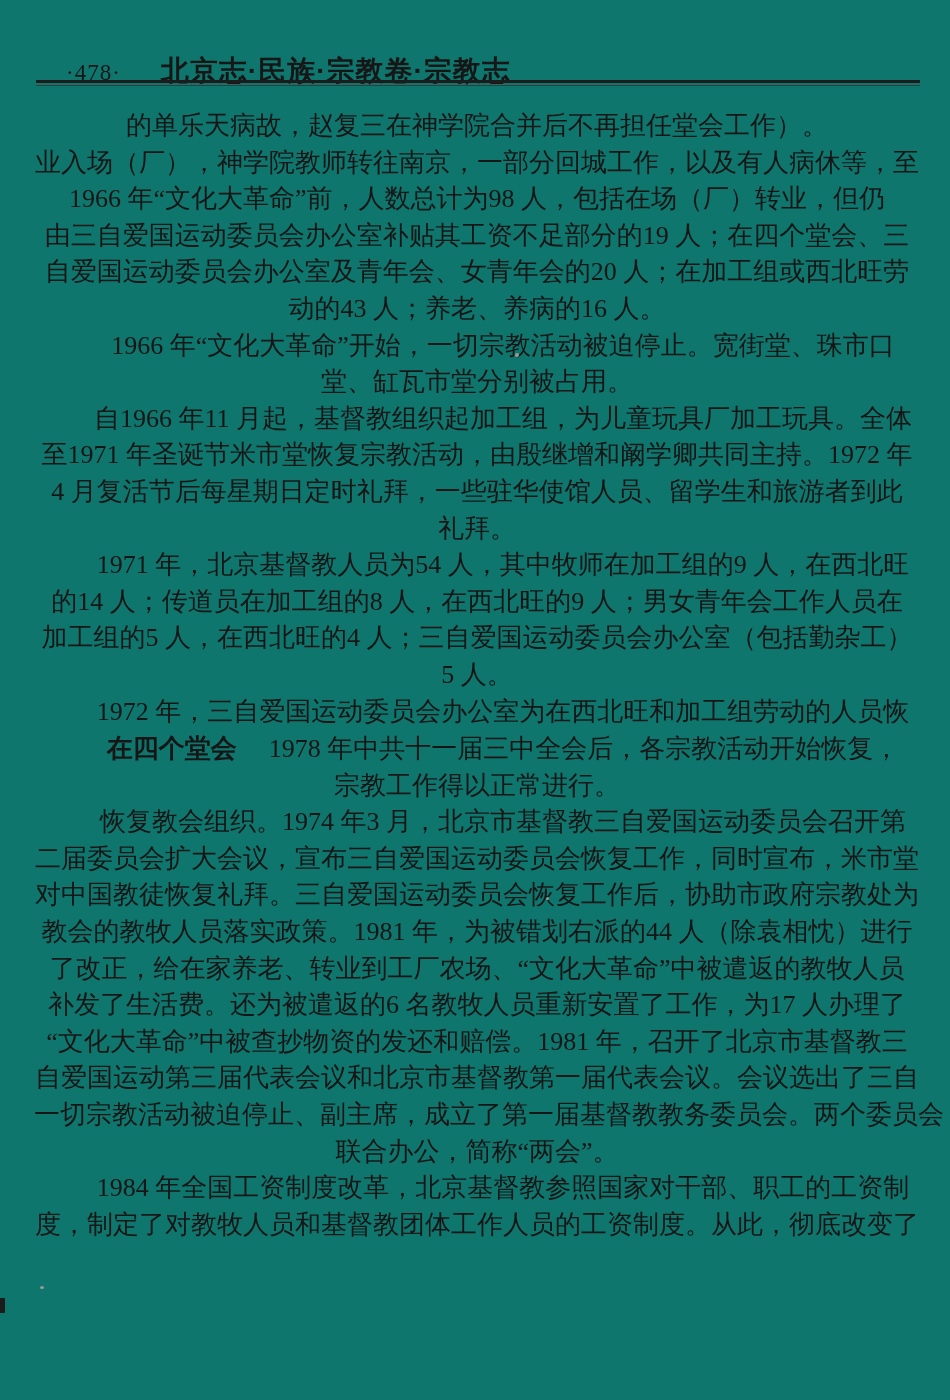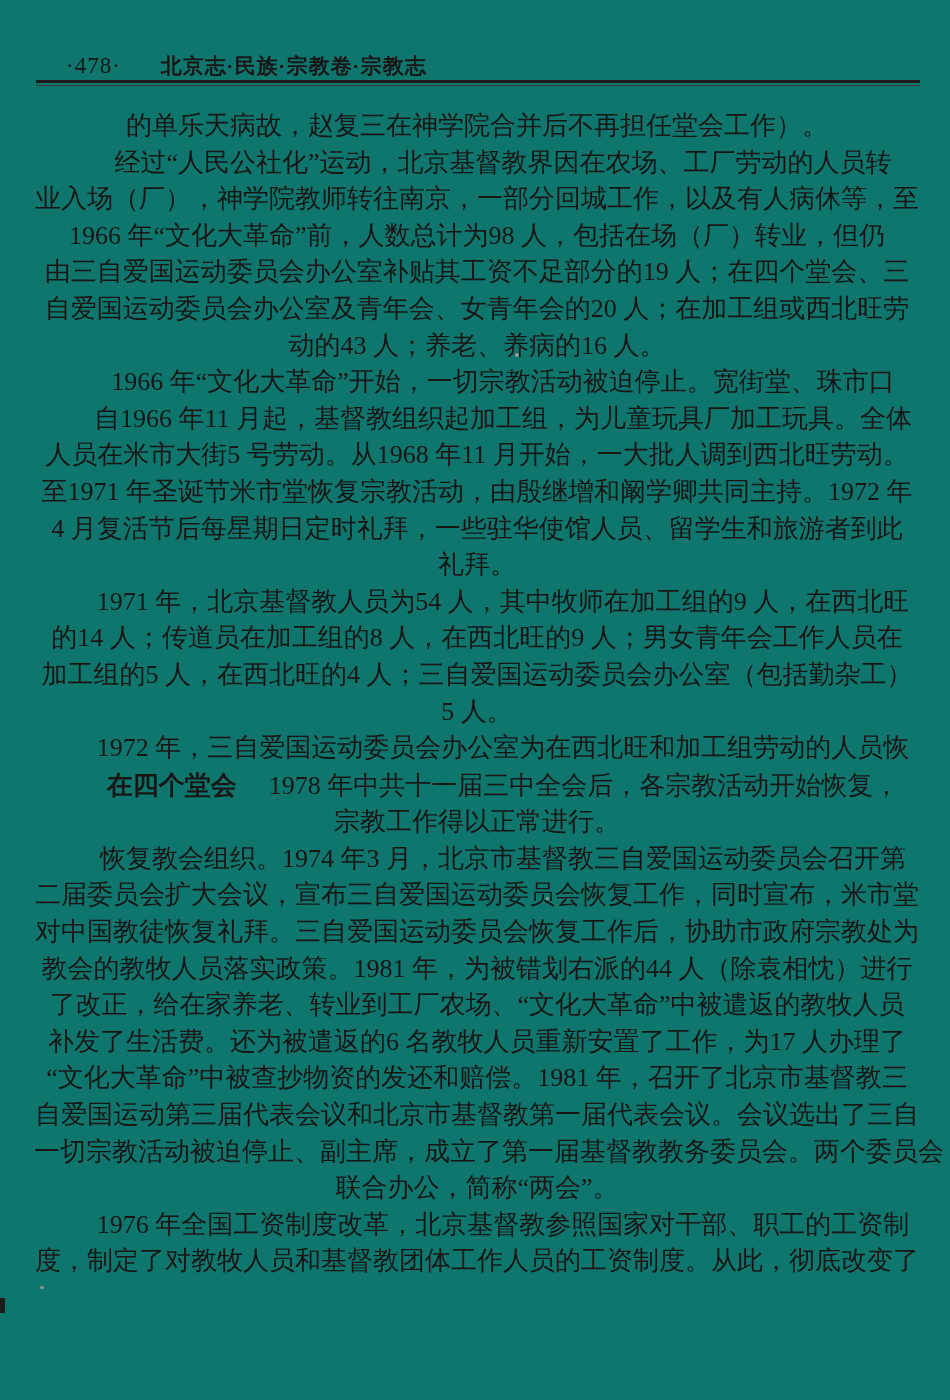--- a/index.html
+++ b/index.html
@@ -21,21 +21,21 @@
     top:52px; left:66px; right:30px;
     display:flex; align-items:baseline;
   }
   .pagenum {
     font-size:23px;
     letter-spacing:1px;
     font-family:"Liberation Serif","DejaVu Serif",serif;
   }
   .booktitle {
     margin-left:40px;
-    font-size:21px;
+    font-size:28px;
     font-weight:bold;
     letter-spacing:1px;
     font-family:Liberation Sans, sans-serif;
   }
   .rule {
     position:absolute;
     top:80px; left:36px; width:884px;
   }
   .rule .r1 { height:2.5px; background:#1c1c1c; }
   .rule .r2 { height:1.5px; background:#3a3a3a; margin-top:2px; }
@@ -81,33 +81,32 @@
   <div class="rule">
     <div class="r1"></div>
     <div class="r2"></div>
   </div>
 
   <div class="text-body" id="text-body">
       <div>
         <div class="line">的单乐天病故，赵复三在神学院合并后不再担任堂会工作）。</div>
       </div>
       <div>
-        <div class="line indent">经过“人民公社化”运动，北京基督教界因在农场、工厂劳动的人员转</div>
         <div class="line">业入场（厂），神学院教师转往南京，一部分回城工作，以及有人病休等，至</div>
         <div class="line">1966 年“文化大革命”前，人数总计为98 人，包括在场（厂）转业，但仍</div>
         <div class="line">由三自爱国运动委员会办公室补贴其工资不足部分的19 人；在四个堂会、三</div>
         <div class="line">自爱国运动委员会办公室及青年会、女青年会的20 人；在加工组或西北旺劳</div>
         <div class="line">动的43 人；养老、养病的16 人。</div>
       </div>
       <div>
         <div class="line indent">1966 年“文化大革命”开始，一切宗教活动被迫停止。宽街堂、珠市口</div>
+        <div class="line">堂、缸瓦市堂分别被占用。</div>
       </div>
       <div>
         <div class="line indent">自1966 年11 月起，基督教组织起加工组，为儿童玩具厂加工玩具。全体</div>
-        <div class="line">人员在米市大街5 号劳动。从1968 年11 月开始，一大批人调到西北旺劳动。</div>
         <div class="line">至1971 年圣诞节米市堂恢复宗教活动，由殷继增和阚学卿共同主持。1972 年</div>
         <div class="line">4 月复活节后每星期日定时礼拜，一些驻华使馆人员、留学生和旅游者到此</div>
         <div class="line">礼拜。</div>
       </div>
       <div>
         <div class="line indent">1971 年，北京基督教人员为54 人，其中牧师在加工组的9 人，在西北旺</div>
         <div class="line">的14 人；传道员在加工组的8 人，在西北旺的9 人；男女青年会工作人员在</div>
         <div class="line">加工组的5 人，在西北旺的4 人；三自爱国运动委员会办公室（包括勤杂工）</div>
         <div class="line">5 人。</div>
       </div>
@@ -124,21 +123,21 @@
         <div class="line">对中国教徒恢复礼拜。三自爱国运动委员会恢复工作后，协助市政府宗教处为</div>
         <div class="line">教会的教牧人员落实政策。1981 年，为被错划右派的44 人（除袁相忱）进行</div>
         <div class="line">了改正，给在家养老、转业到工厂农场、“文化大革命”中被遣返的教牧人员</div>
         <div class="line">补发了生活费。还为被遣返的6 名教牧人员重新安置了工作，为17 人办理了</div>
         <div class="line">“文化大革命”中被查抄物资的发还和赔偿。1981 年，召开了北京市基督教三</div>
         <div class="line">自爱国运动第三届代表会议和北京市基督教第一届代表会议。会议选出了三自</div>
         <div class="line">一切宗教活动被迫停止、副主席，成立了第一届基督教教务委员会。两个委员会</div>
         <div class="line">联合办公，简称“两会”。</div>
       </div>
       <div>
-        <div class="line indent">1976 年全国工资制度改革，北京基督教参照国家对干部、职工的工资制</div>
+        <div class="line indent">1984 年全国工资制度改革，北京基督教参照国家对干部、职工的工资制</div>
         <div class="line">度，制定了对教牧人员和基督教团体工作人员的工资制度。从此，彻底改变了</div>
       </div>
     </div>
 
   <div class="tick"></div>
   <div class="speck s1"></div>
   <div class="speck s2"></div>
   <div class="speck s3"></div>
 
 </div>

